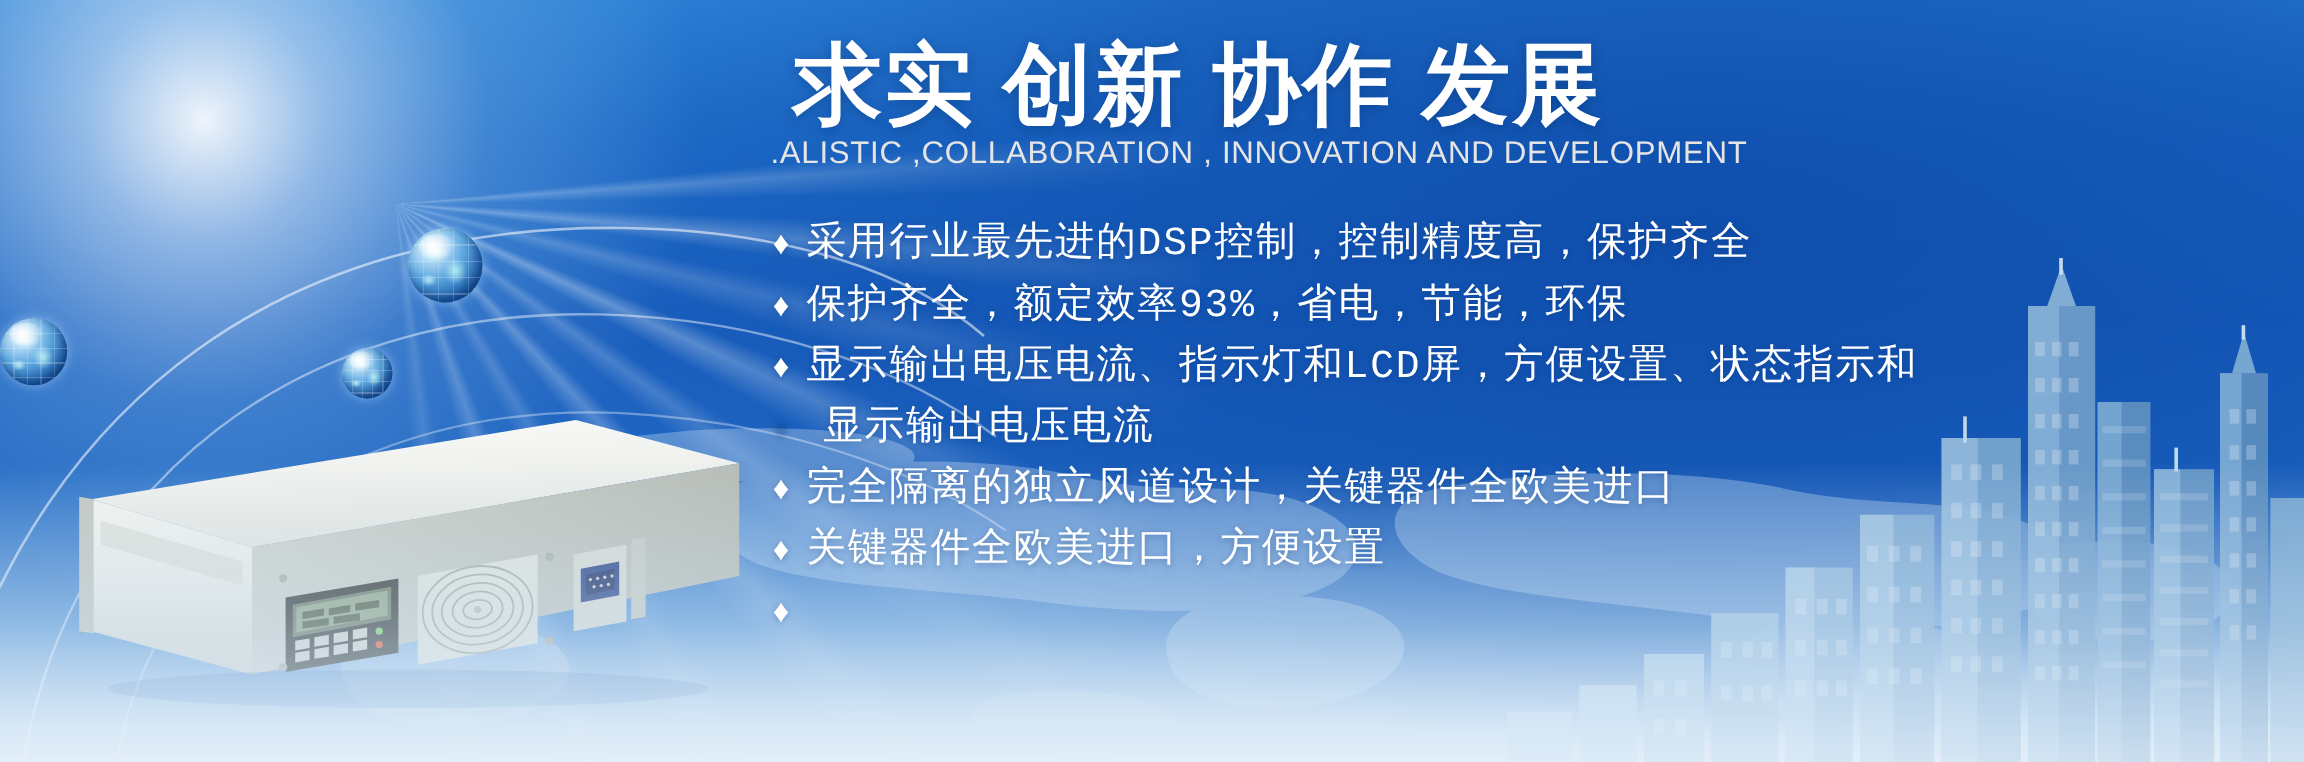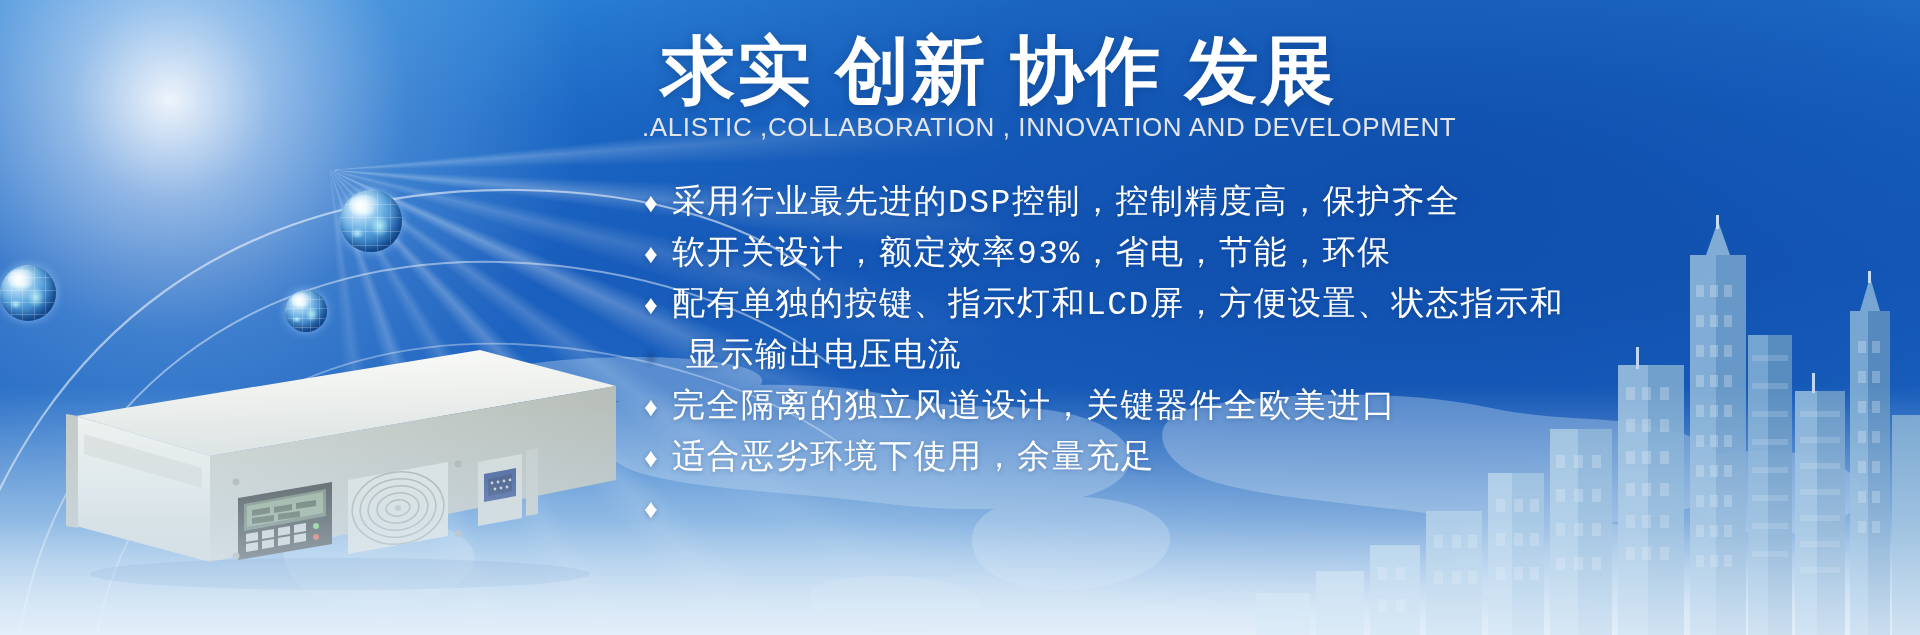--- a/index.html
+++ b/index.html
@@ -480,37 +480,37 @@
     <div class="headline">求实 创新 协作 发展</div>
     <div class="subhead">.ALISTIC ,COLLABORATION , INNOVATION AND DEVELOPMENT</div>
 
     <div class="bullets">
       <div class="bullet">
         <span class="mark">♦</span>
         <span class="btext">采用行业最先进的DSP控制，控制精度高，保护齐全</span>
       </div>
       <div class="bullet">
         <span class="mark">♦</span>
-        <span class="btext">软开关设计，额定效率93%，省电，节能，环保</span>
+        <span class="btext">保护齐全，额定效率93%，省电，节能，环保</span>
       </div>
       <div class="bullet">
         <span class="mark">♦</span>
-        <span class="btext">配有单独的按键、指示灯和LCD屏，方便设置、状态指示和</span>
+        <span class="btext">显示输出电压电流、指示灯和LCD屏，方便设置、状态指示和</span>
       </div>
       <div class="bullet cont">
         <span class="mark blank">♦</span>
         <span class="btext">显示输出电压电流</span>
       </div>
       <div class="bullet">
         <span class="mark">♦</span>
         <span class="btext">完全隔离的独立风道设计，关键器件全欧美进口</span>
       </div>
       <div class="bullet">
         <span class="mark">♦</span>
-        <span class="btext">适合恶劣环境下使用，余量充足</span>
+        <span class="btext">关键器件全欧美进口，方便设置</span>
       </div>
       <div class="bullet">
         <span class="mark">♦</span>
       </div>
     </div>
   </div>
 
 </div>
 
 </body></html>

